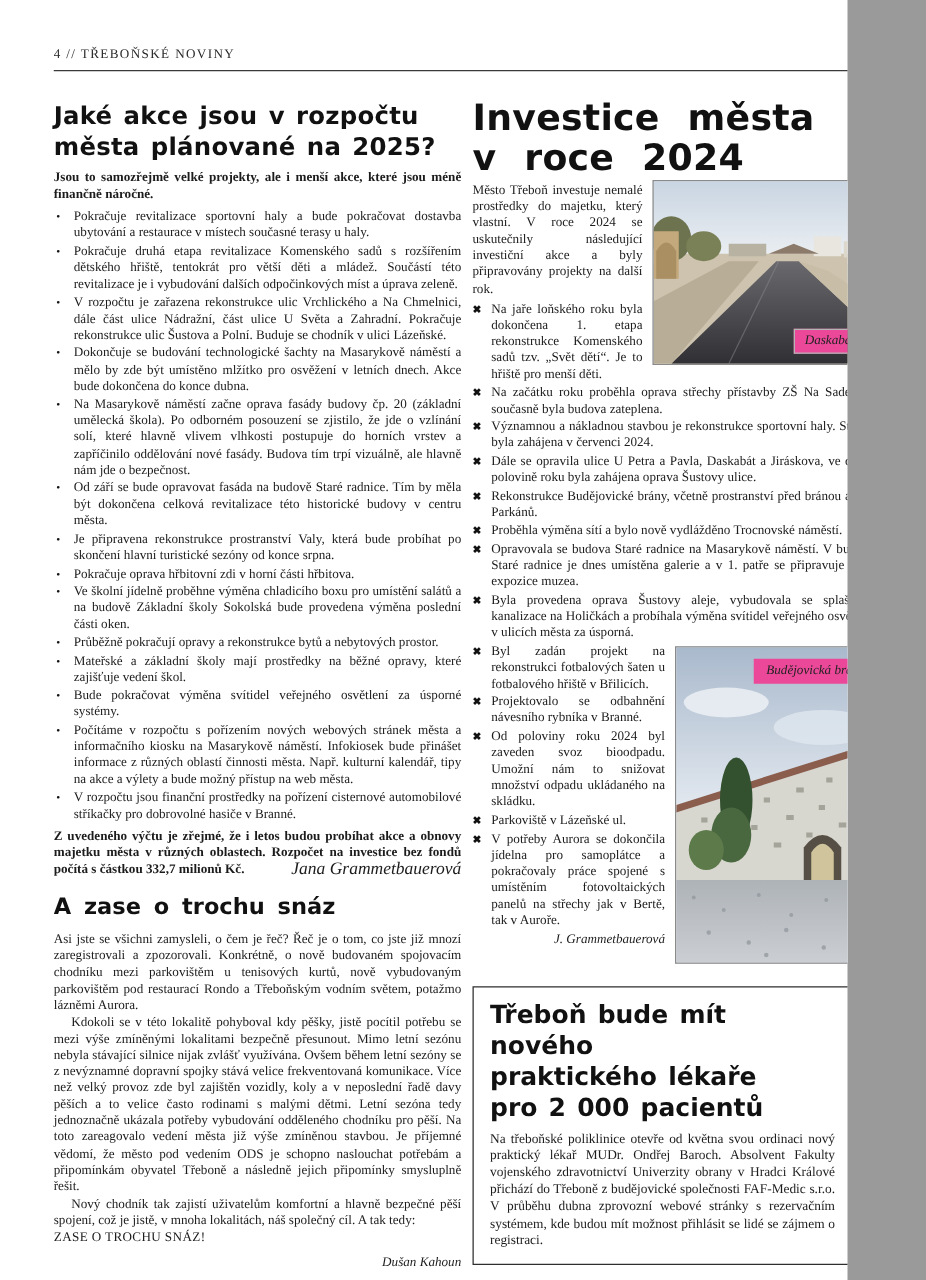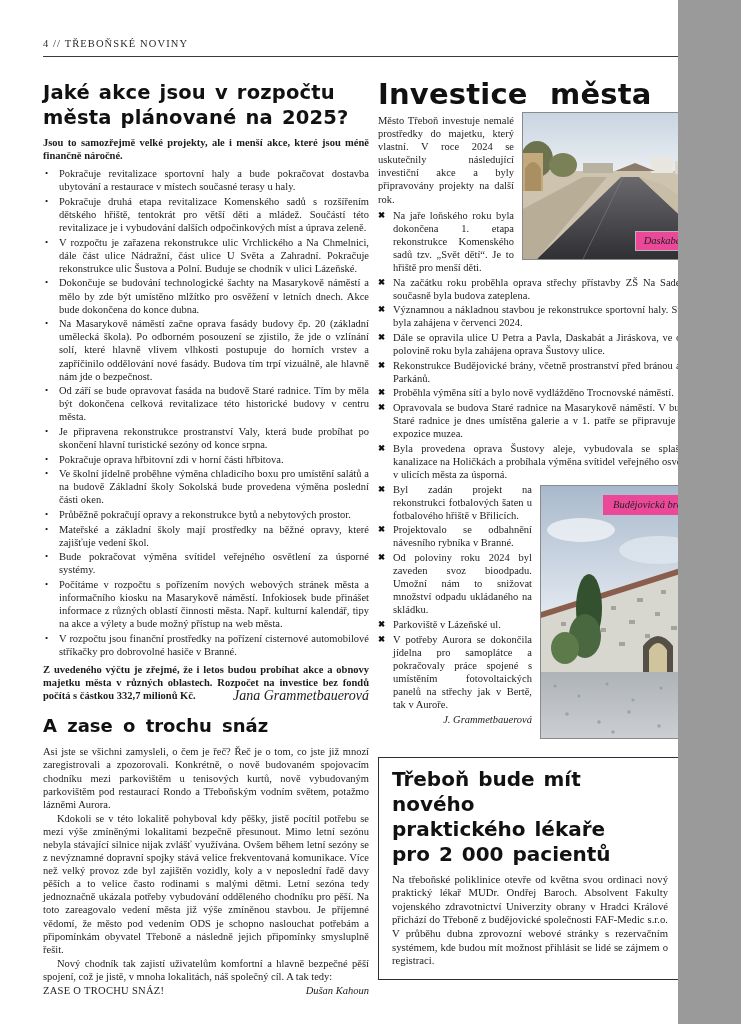--- a/index.html
+++ b/index.html
@@ -25,21 +25,21 @@
   
   .li{position:relative;padding-left:16px;margin-bottom:1.5px;text-align:justify;}
   .li .marker{position:absolute;left:2px;top:0;font-size:9px;line-height:13.1px;color:#111;}
   .li-x{padding-left:15px;}
   .li-x .marker{font-size:8.5px;font-weight:bold;left:0;}
   
   .conclusion{position:relative;font-weight:bold;margin:5px 0 0 0;}
   .author-abs{position:absolute;right:0;bottom:0;font-style:italic;font-weight:normal;font-size:14px;}
   .closing-row{display:flex;justify-content:space-between;margin-top:0;}
   .closing-caps{letter-spacing:.3px;}
-  .author-it{font-style:italic;}
+  .author-it{font-style:italic;margin-top:20px;}
   .author-line{text-align:right;font-style:italic;padding-right:14px;margin-top:1px;}
   
   .photo{position:relative;float:right;border:1px solid #8a8a8a;background:#dfe4ea;}
   .photo svg{display:block;}
   .photo1{width:176px;height:146px;margin:2px 0 5px 8px;}
   .photo2{width:158px;height:252px;margin:2px 0 4px 8px;}
   .caption{position:absolute;background:#ec4899;border:1px solid #b5b5b5;
            font-style:italic;font-size:10.5px;line-height:1;padding:4px 8px;color:#222;white-space:nowrap;margin-left:48px;}
   .cap1{right:6px;bottom:8px;}
   .cap2{left:14px;top:9px;border:none;padding:5px 10px;}
@@ -96,20 +96,21 @@
     <div class="body-txt closing-row">
       <span class="closing-caps">ZASE O TROCHU SNÁZ!</span>
       <span class="author-it">Dušan Kahoun</span>
     </div>
   </div>
 
   <div class="col-right">
 
     <h1 class="headline h-right">
       <span>Investice města</span><br>
+      <span>v roce 2024</span>
     </h1>
 
     <div class="photo photo1">
       <svg width="176" height="146" viewBox="0 0 176 146">
         <defs>
           <linearGradient id="sky1" x1="0" y1="0" x2="0" y2="1">
             <stop offset="0" stop-color="#c9d5e2"></stop>
               <stop offset="1" stop-color="#eef1f4"></stop>
           </linearGradient>
           <linearGradient id="road1" x1="0" y1="0" x2="0" y2="1">

